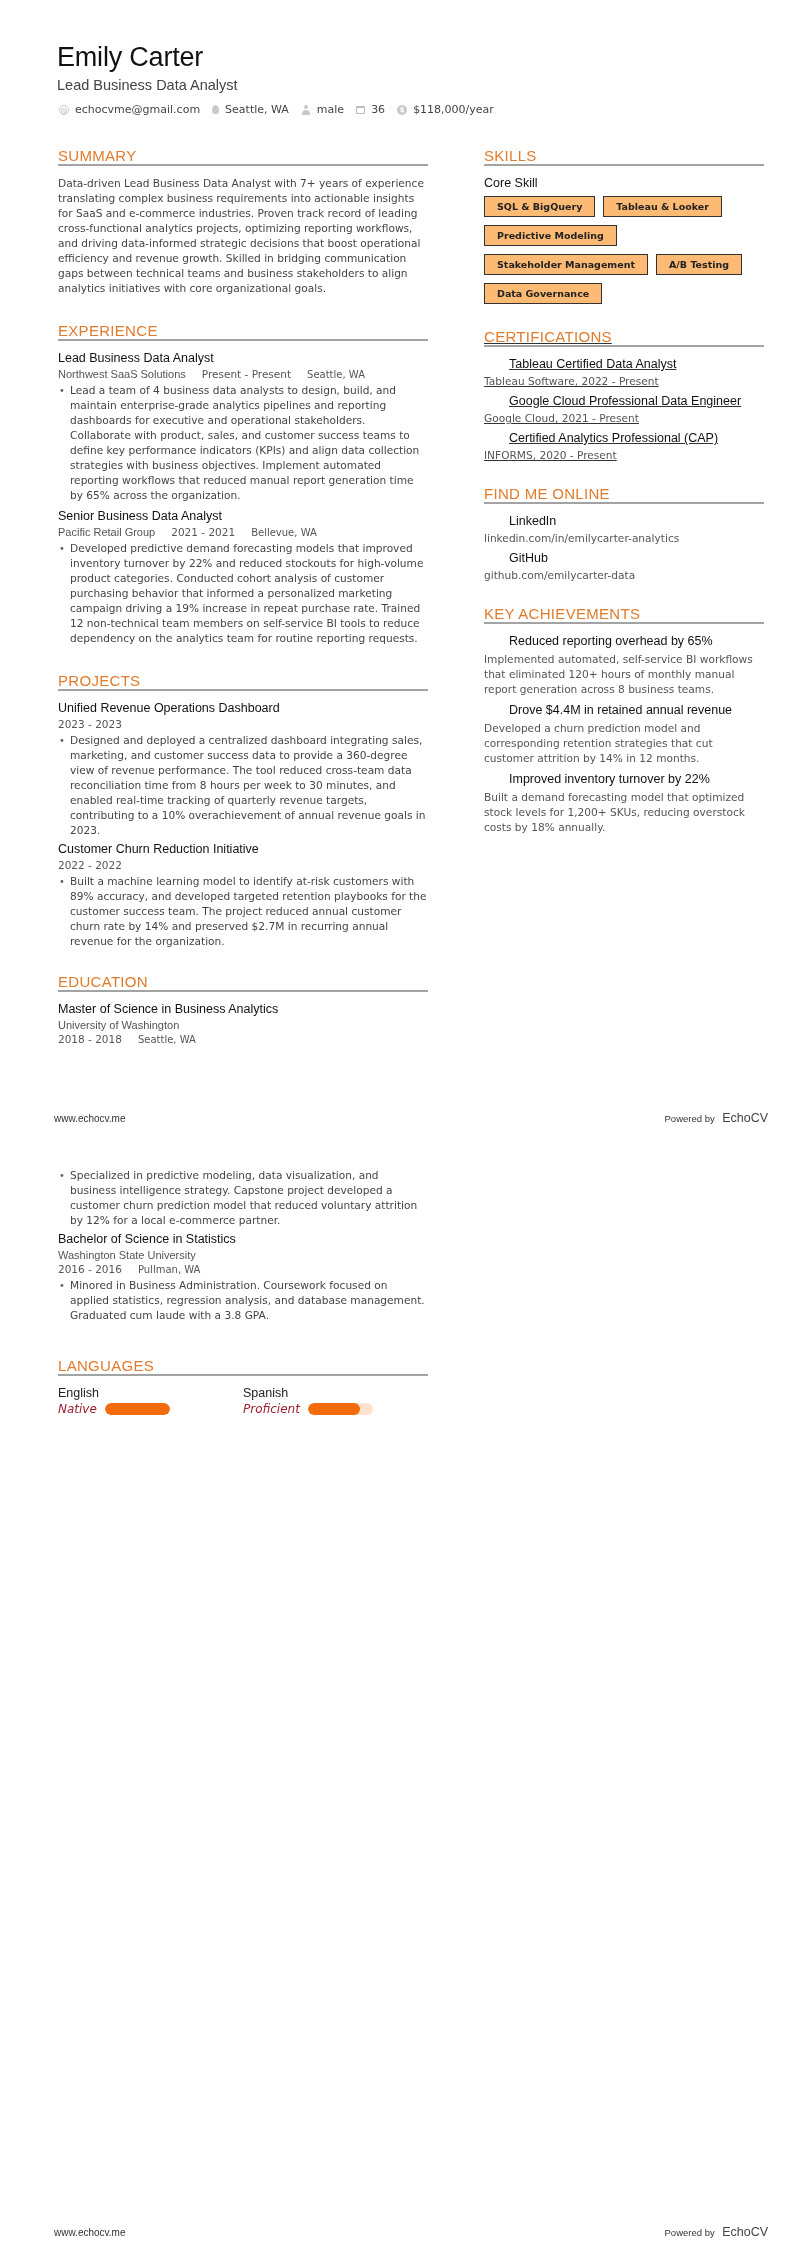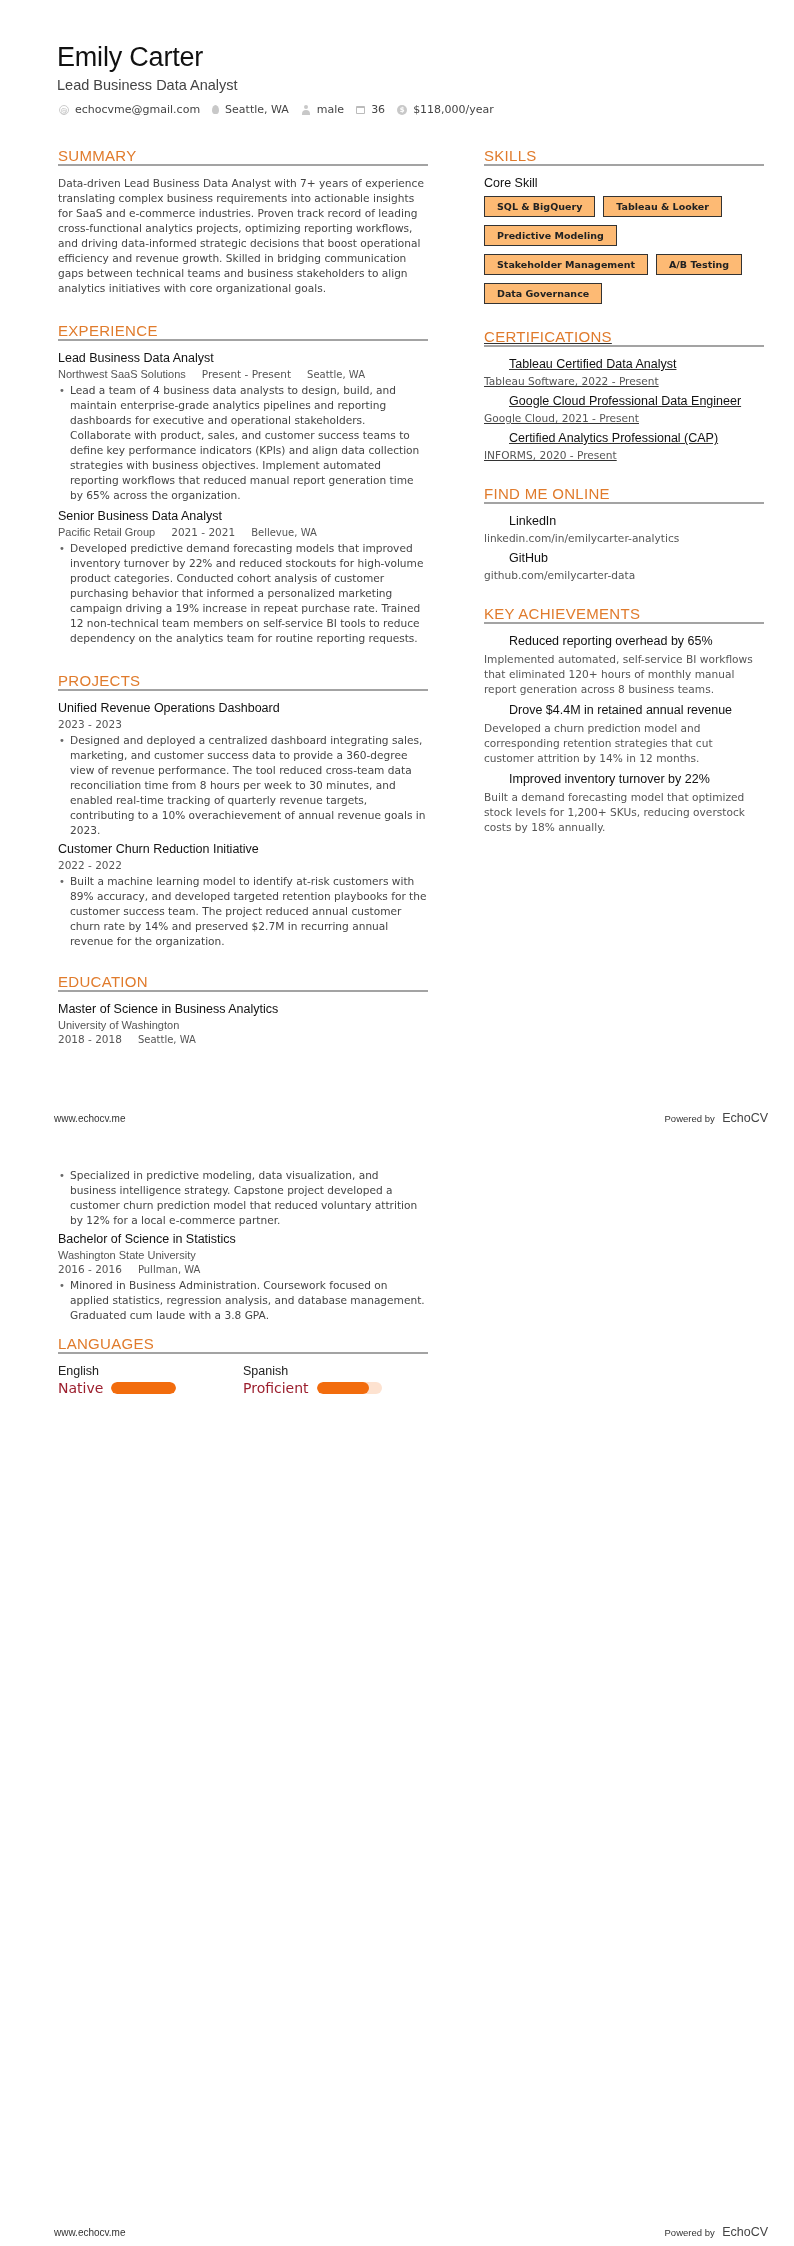--- a/index.html
+++ b/index.html
@@ -47,21 +47,21 @@
 
     .footer { position: absolute; left: 40px; right: 40px; display: flex; justify-content: space-between; align-items: baseline; font-family: "Liberation Sans", sans-serif; }
     .footer .site { font-size: 10px; color: #333; }
     .footer .powered { font-size: 9.5px; color: #333; }
     .footer .brand { font-size: 12.5px; color: #444; margin-left: 3px; }
 
     .langs { display: flex; }
     .lang { width: 190px; }
     .lang-name { font-family: "Liberation Sans", sans-serif; font-size: 12.5px; color: #222; margin-bottom: 2px; }
     .lang-row { display: flex; align-items: center; }
-    .lang-level { font-size: 14px; color: #9c1f2e; margin-right: 8px; }
+    .lang-level { font-size: 12px; color: #9c1f2e; margin-right: 8px; font-style: italic; }
     .bar { width: 65px; height: 12px; border-radius: 6px; background: #fde2d0; overflow: hidden; }
     .bar-fill { height: 100%; background: #f26c0d; border-radius: 6px; }
   </style>
 </head>
 <body>
 
 <div class="page page1">
 
   <div class="name">Emily Carter</div>
   <div class="role">Lead Business Data Analyst</div>
@@ -229,21 +229,21 @@
       </div>
       <div class="item-meta">
         <span class="dates">2016 - 2016</span>
         <span class="loc">Pullman, WA</span>
       </div>
       <ul class="bullets">
         <li>Minored in Business Administration. Coursework focused on applied statistics, regression analysis, and database management. Graduated cum laude with a 3.8 GPA.</li>
       </ul>
     </div>
 
-    <section style="margin-top:12px;">
+    <section style="margin-top:34px;">
       <div class="sec-title">LANGUAGES</div>
       <div class="langs">
         <div class="lang">
           <div class="lang-name">English</div>
           <div class="lang-row">
             <span class="lang-level">Native</span>
             <div class="bar">
               <div class="bar-fill" style="width:100%;"></div>
             </div>
           </div>

